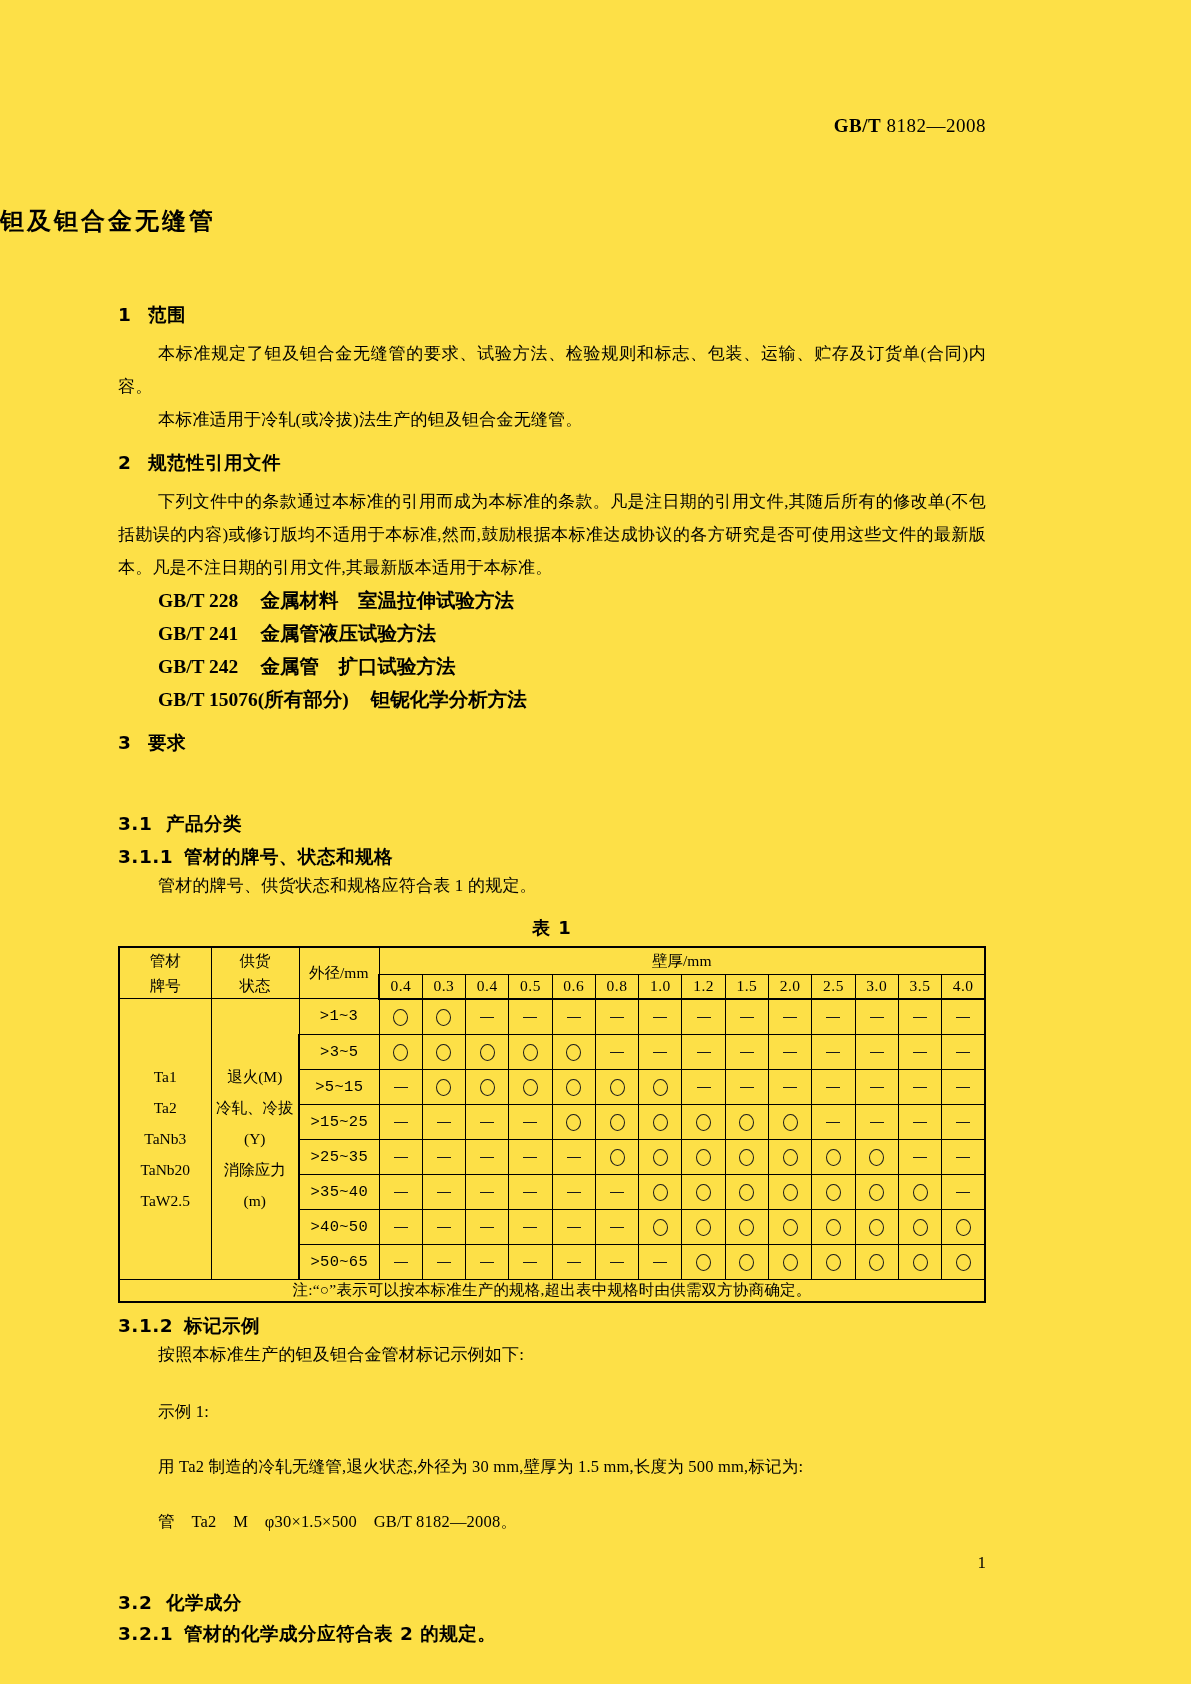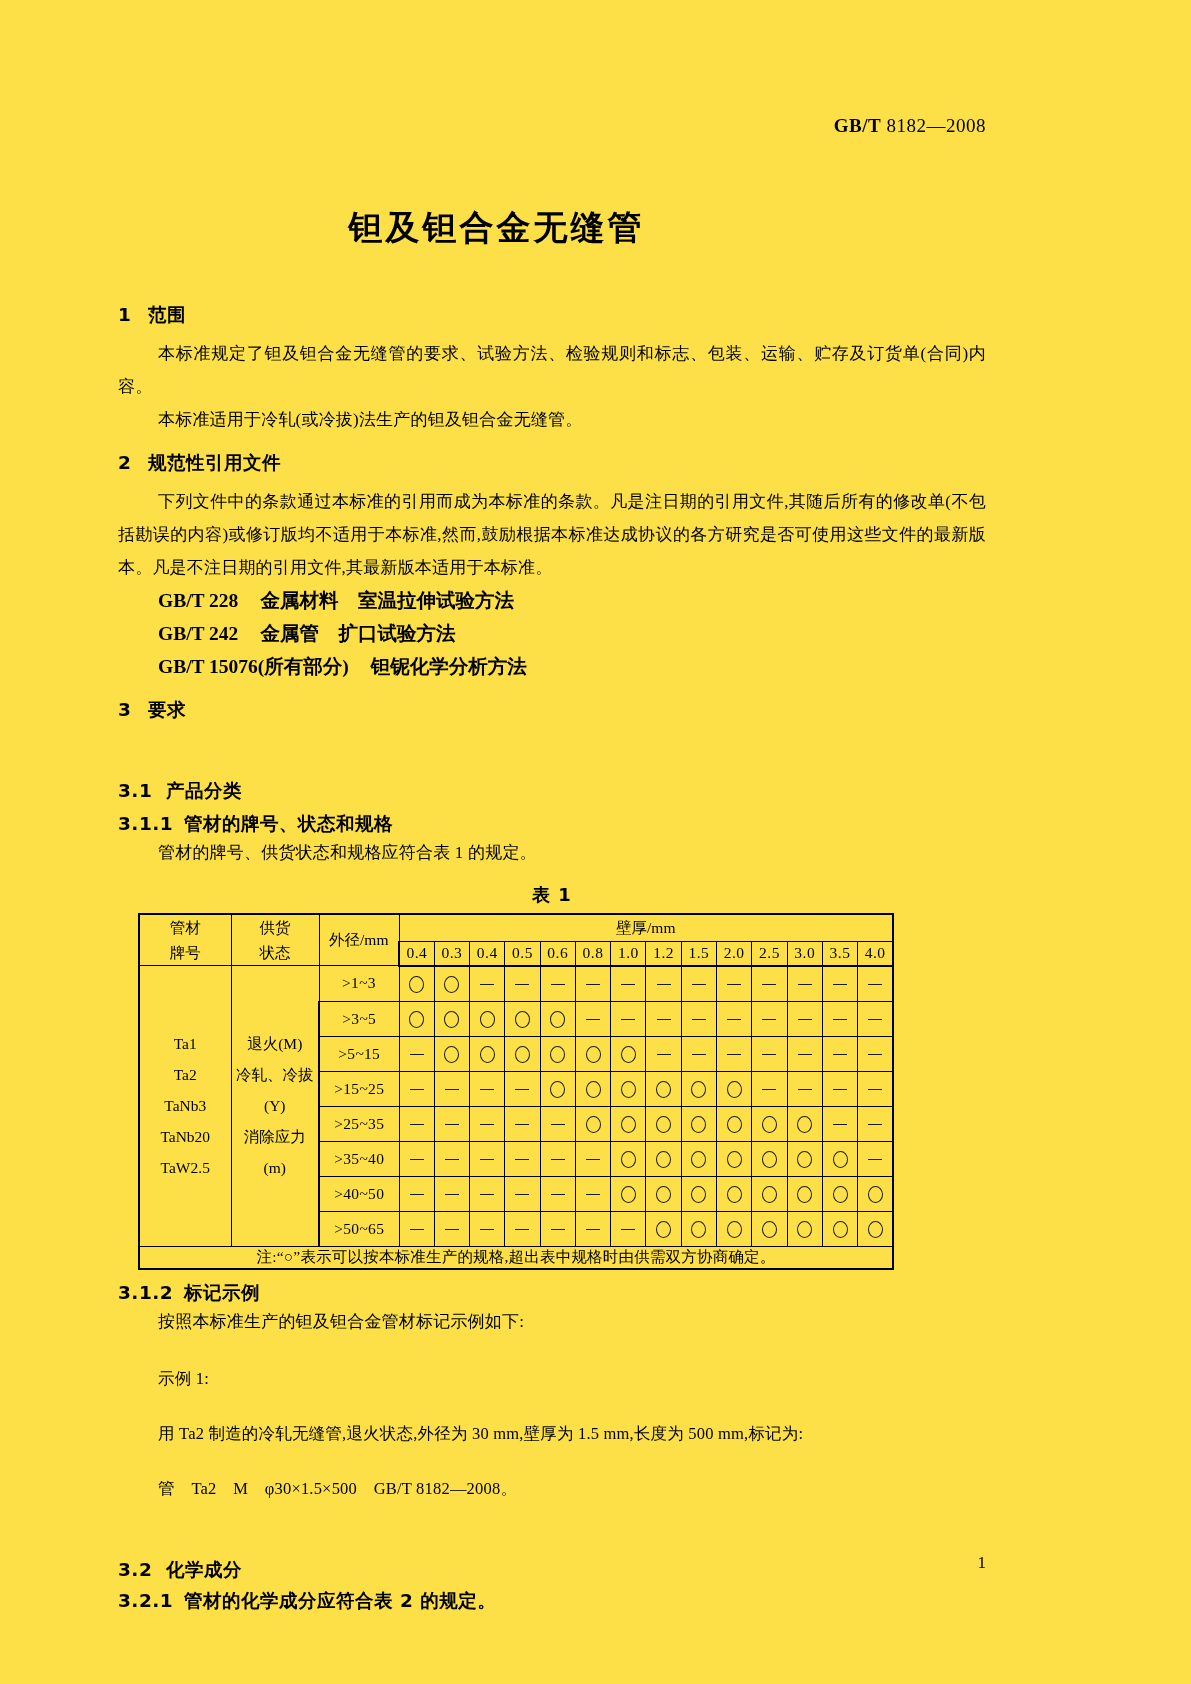--- a/index.html
+++ b/index.html
@@ -34,23 +34,23 @@
   .page-header .std-prefix {
     font-weight: bold;
   }
 
   
   .doc-title {
     position: absolute;
     left: 0;
     top: 205px;
     width: 993px;
-    text-align: center;
+    text-align: left;
     font-family: "DejaVu Sans", sans-serif;
-    font-size: 34px;
+    font-size: 24px;
     font-weight: bold;
     letter-spacing: 3px;
   }
 
   
   .body-flow {
     position: absolute;
     left: 118px;
     top: 288px;
     width: 868px;
@@ -102,24 +102,23 @@
   .table-caption {
     font-family: "DejaVu Sans", sans-serif;
     font-size: 18px;
     font-weight: bold;
     text-align: center;
     margin: 14px 0 6px 0;
     letter-spacing: 1px;
   }
   table.spec {
     border-collapse: collapse;
-    width: 756px;
+    width: 868px;
     table-layout: fixed;
     font-family: "Liberation Serif", "DejaVu Serif", serif;
-    margin-left: 20px;
   }
   table.spec td, table.spec th {
     border: 1px solid #000000;
     text-align: center;
     vertical-align: middle;
     font-weight: normal;
     font-size: 15.5px;
     padding: 0;
   }
   table.spec .outer-top td,
@@ -150,20 +149,21 @@
   }
   .th-num {
     font-size: 15px;
     padding: 6px 0;
     letter-spacing: 0.5px;
   }
   td.od-cell {
     font-size: 16px;
     padding: 9px 0;
     letter-spacing: 0.3px;
+    font-family: Liberation Mono, monospace;
   }
   td.grade-cell, td.state-cell {
     font-size: 16.5px;
     line-height: 31px;
   }
   td.mark {
     font-size: 15px;
     height: 34px;
   }
   .mark-circle {
@@ -232,20 +232,21 @@
     <p class="para">本标准适用于冷轧(或冷拔)法生产的钽及钽合金无缝管。</p>
 
     <div class="sec-wrap">
       <h2 class="sec">
         <span class="sec-num">2</span><span>规范性引用文件</span>
       </h2>
     </div>
     <p class="para">下列文件中的条款通过本标准的引用而成为本标准的条款。凡是注日期的引用文件,其随后所有的修改单(不包括勘误的内容)或修订版均不适用于本标准,然而,鼓励根据本标准达成协议的各方研究是否可使用这些文件的最新版本。凡是不注日期的引用文件,其最新版本适用于本标准。</p>
 
     <div class="ref-line"><span class="ref-id">GB/T 228</span><span class="ref-gap"></span><span>金属材料　室温拉伸试验方法</span></div>
+    <div class="ref-line"><span class="ref-id">GB/T 241</span><span class="ref-gap"></span><span>金属管液压试验方法</span></div>
     <div class="ref-line"><span class="ref-id">GB/T 242</span><span class="ref-gap"></span><span>金属管　扩口试验方法</span></div>
     <div class="ref-line"><span class="ref-id">GB/T 15076(所有部分)</span><span class="ref-gap"></span><span>钽铌化学分析方法</span></div>
 
     <div class="sec-wrap">
       <h2 class="sec">
         <span class="sec-num">3</span><span>要求</span>
       </h2>
     </div>
 
     <div style="margin-top:10px;">

